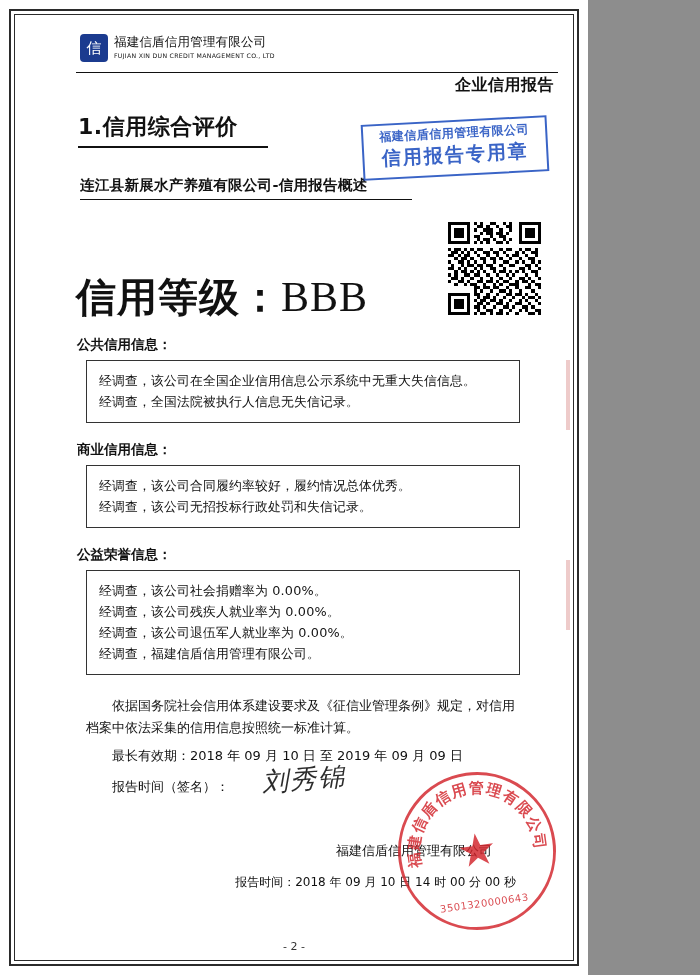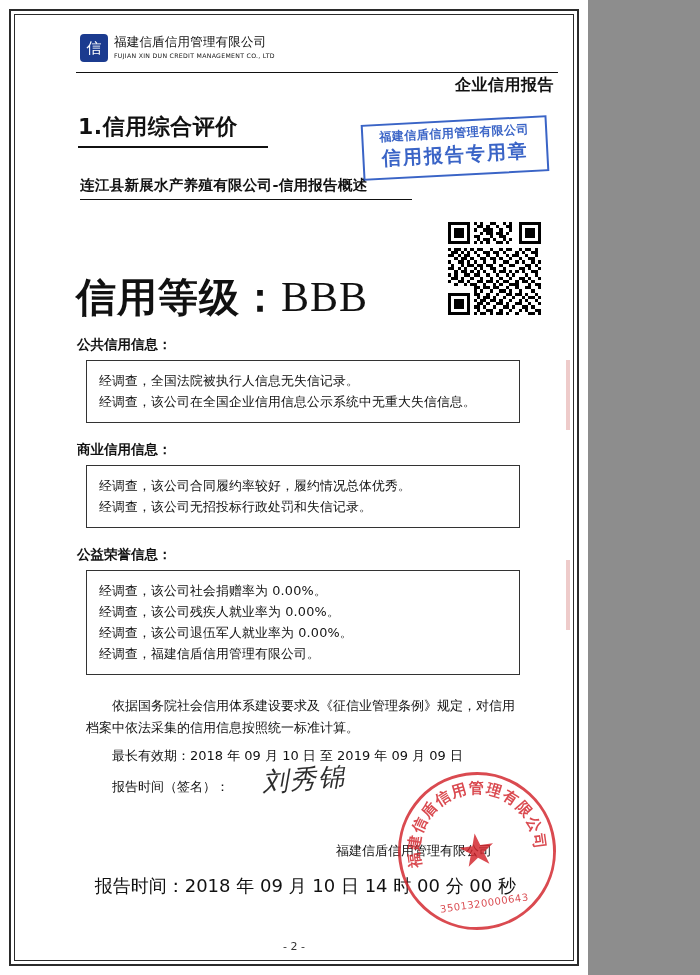--- a/index.html
+++ b/index.html
@@ -243,21 +243,21 @@
     margin-top: 44px;
     text-align: right;
     margin-right: 72px;
     font-size: 13px;
     color: #111;
   }
   .report-time {
     margin-top: 14px;
     text-align: right;
     margin-right: 48px;
-    font-size: 18px;
+    font-size: 12px;
     color: #111;
   }
   
   .seal-red {
     position: absolute;
     left: 398px;
     top: 772px;
     width: 152px;
     height: 152px;
     border-radius: 50%;
@@ -591,22 +591,22 @@
               <rect x="25" y="28" width="2" height="1"></rect>
               <rect x="28" y="28" width="1" height="1"></rect>
           </g>
         </svg>
       </div>
     </div>
 
     <div class="block">
       <div class="block-label">公共信用信息：</div>
       <div class="block-box">
+        <div class="block-line">经调查，该公司在全国企业信用信息公示系统中无重大失信信息。</div>
         <div class="block-line">经调查，全国法院被执行人信息无失信记录。</div>
-        <div class="block-line">经调查，该公司在全国企业信用信息公示系统中无重大失信信息。</div>
       </div>
     </div>
 
     <div class="block">
       <div class="block-label">商业信用信息：</div>
       <div class="block-box">
         <div class="block-line">经调查，该公司合同履约率较好，履约情况总体优秀。</div>
         <div class="block-line">经调查，该公司无招投标行政处罚和失信记录。</div>
       </div>
     </div>

